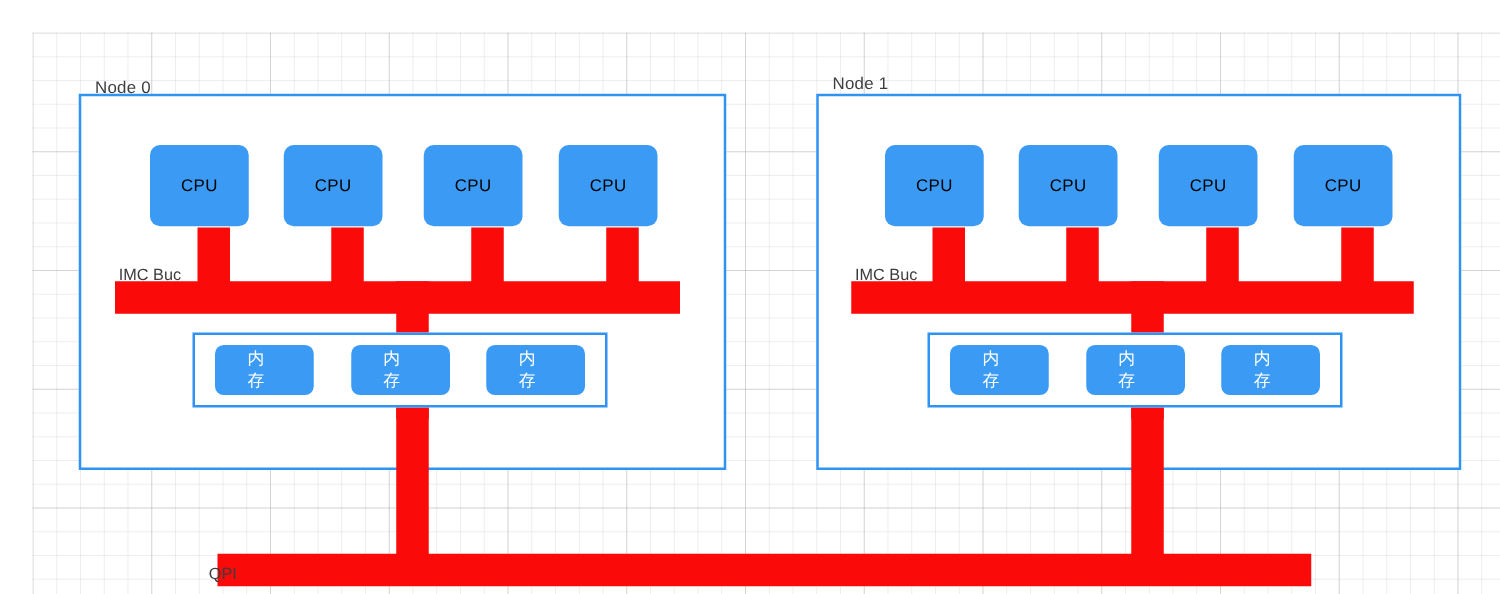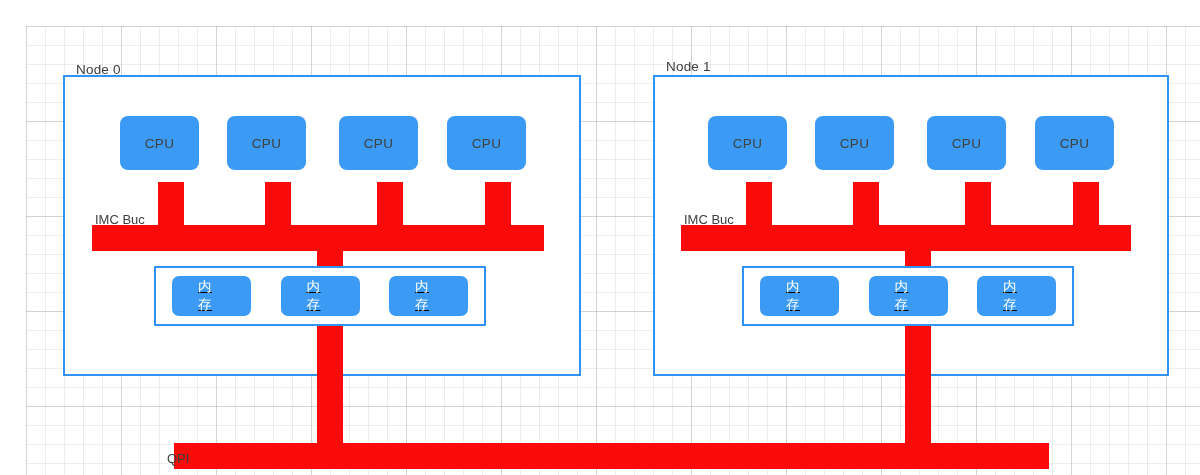--- a/index.html
+++ b/index.html
@@ -31,39 +31,38 @@
     position:absolute;
     font-size:13.5px;
     color:#3d3d3d;
     white-space:nowrap;
     letter-spacing:.2px;
   }
 
   
   .cpu-box {
     position:absolute;
-    width:79px; height:54px;
+    width:79px; height:65px;
     background:#3b9bf4;
     border-radius:8px;
     display:flex; align-items:center; justify-content:center;
-    color:#404040;
+    color:#000000;
     font-size:13.5px;
     letter-spacing:.3px;
   }
 
   
   .mem-container {
     position:absolute;
     border:2px solid #2f93f4;
     background:#ffffff;
     display:flex;
     align-items:center;
     justify-content:space-between;
     padding:0 16px;
-    text-decoration:underline;
   }
   .mem-box {
     width:79px; height:40px;
     background:#3b9bf4;
     border-radius:7px;
     display:flex; align-items:center; justify-content:center;
     color:#ffffff;
     font-size:13.5px;
     letter-spacing:.5px;
     position:relative;

